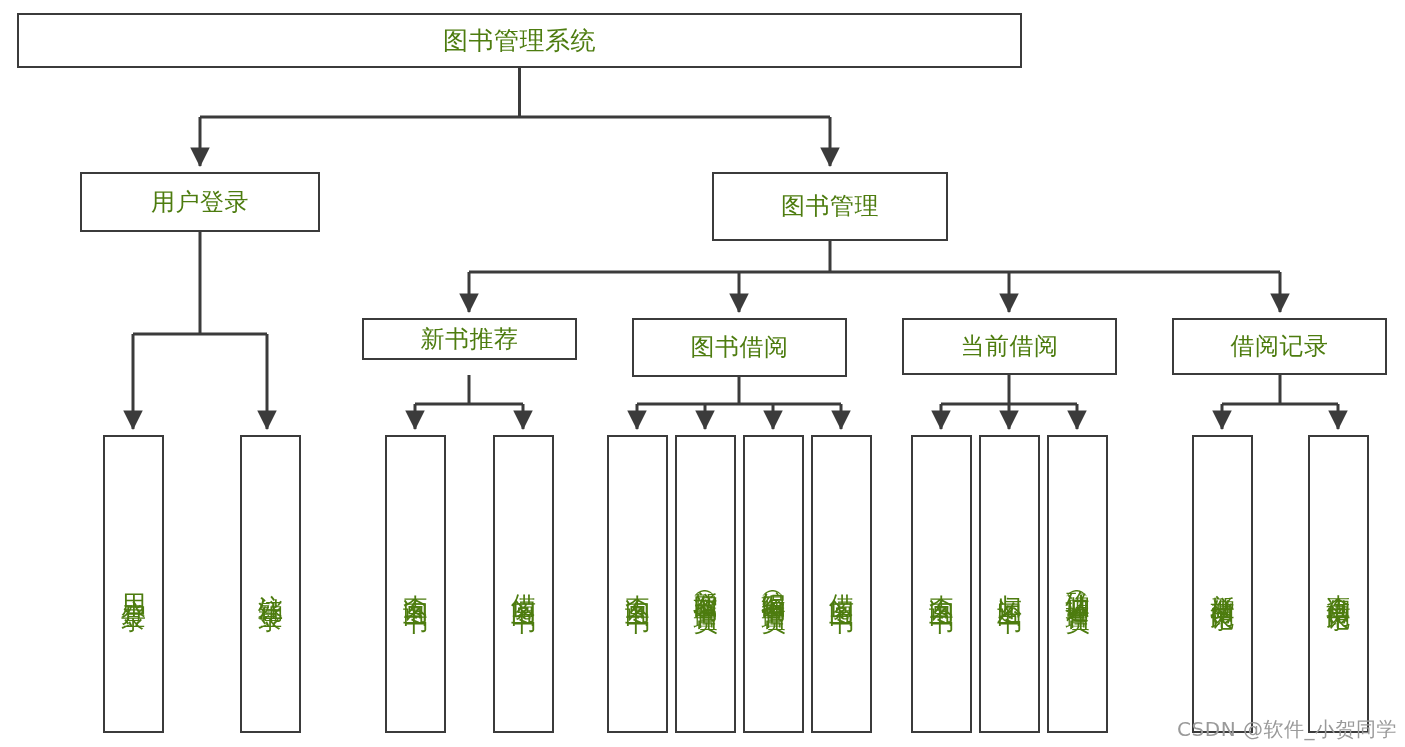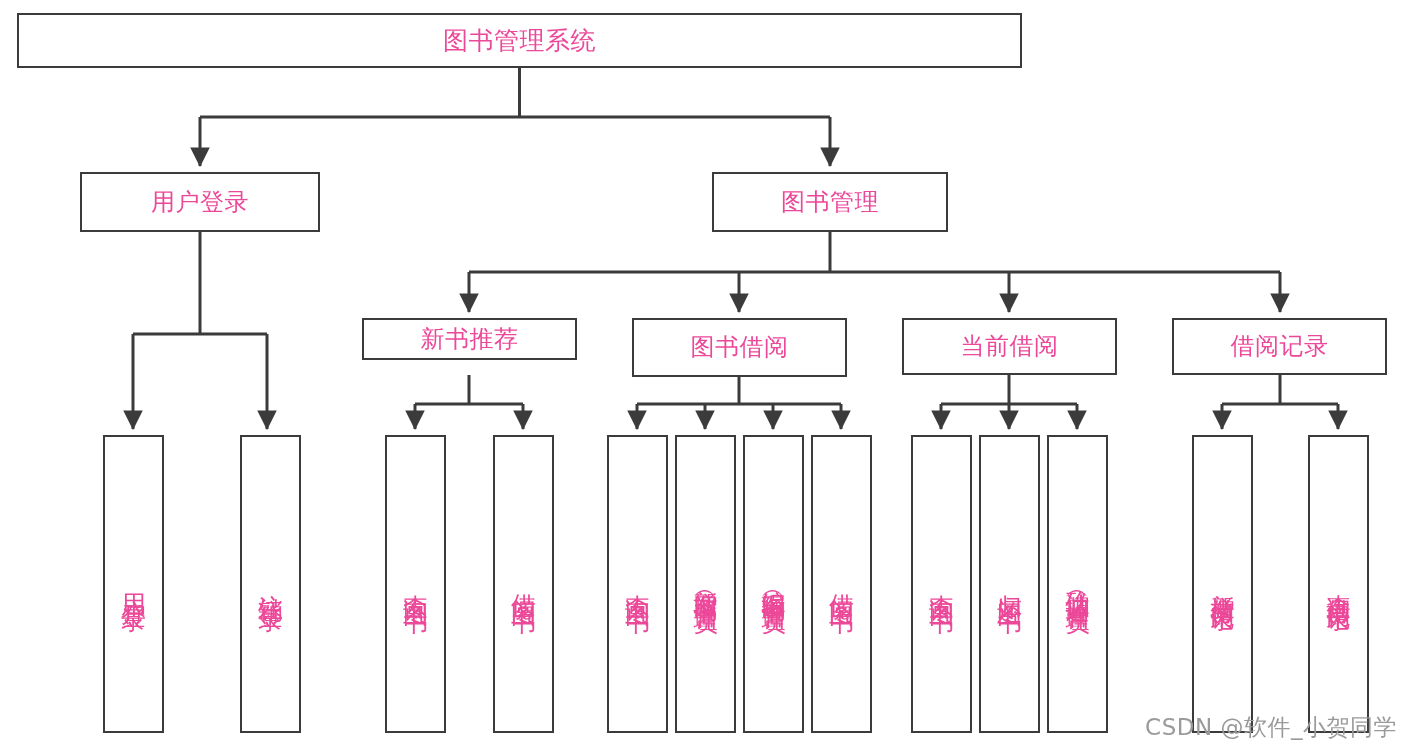--- a/index.html
+++ b/index.html
@@ -33,21 +33,21 @@
     background: #ffffff;
     border: 2.5px solid #3b3b3b;
     display: flex;
     align-items: center;
     justify-content: center;
     text-align: center;
     line-height: 1.18;
   }
   .node .label {
     display: block;
-    color: #ec4899;
+    color: #4d7c0f;
     letter-spacing: 0.5px;
   }
   
   .node.horiz .label {
     font-size: 24px;
     writing-mode: horizontal-tb;
   }
   .node.root .label { font-size: 25px; }
   
   .node.vert {
@@ -64,21 +64,21 @@
     white-space: nowrap;
   }
   .node.vert.tall .label {
     font-size: 24px;
     letter-spacing: 3px;
   }
   .watermark {
     position: absolute;
     right: 8px;
     bottom: 4px;
-    font-size: 23px;
+    font-size: 20px;
     color: #9a9a9a;
     letter-spacing: 0.5px;
     white-space: nowrap;
   }
 </style>
 </head>
 <body>
 
 <div id="canvas">
 
@@ -133,21 +133,21 @@
   </svg>
 
   <div class="node horiz root" style="left:17px; top:13px; width:1005px; height:55px;">
     <span class="label">图书管理系统</span>
   </div>
 
   <div class="node horiz" style="left:80px; top:172px; width:240px; height:60px;">
     <span class="label">用户登录</span>
   </div>
 
-  <div class="node horiz" style="left:712px; top:172px; width:236px; height:60px;">
+  <div class="node horiz" style="left:712px; top:172px; width:236px; height:69px;">
     <span class="label">图书管理</span>
   </div>
 
   <div class="node horiz" style="left:362px; top:318px; width:215px; height:42px;">
     <span class="label">新书推荐</span>
   </div>
 
   <div class="node horiz" style="left:632px; top:318px; width:215px; height:59px;">
     <span class="label">图书借阅</span>
   </div>

